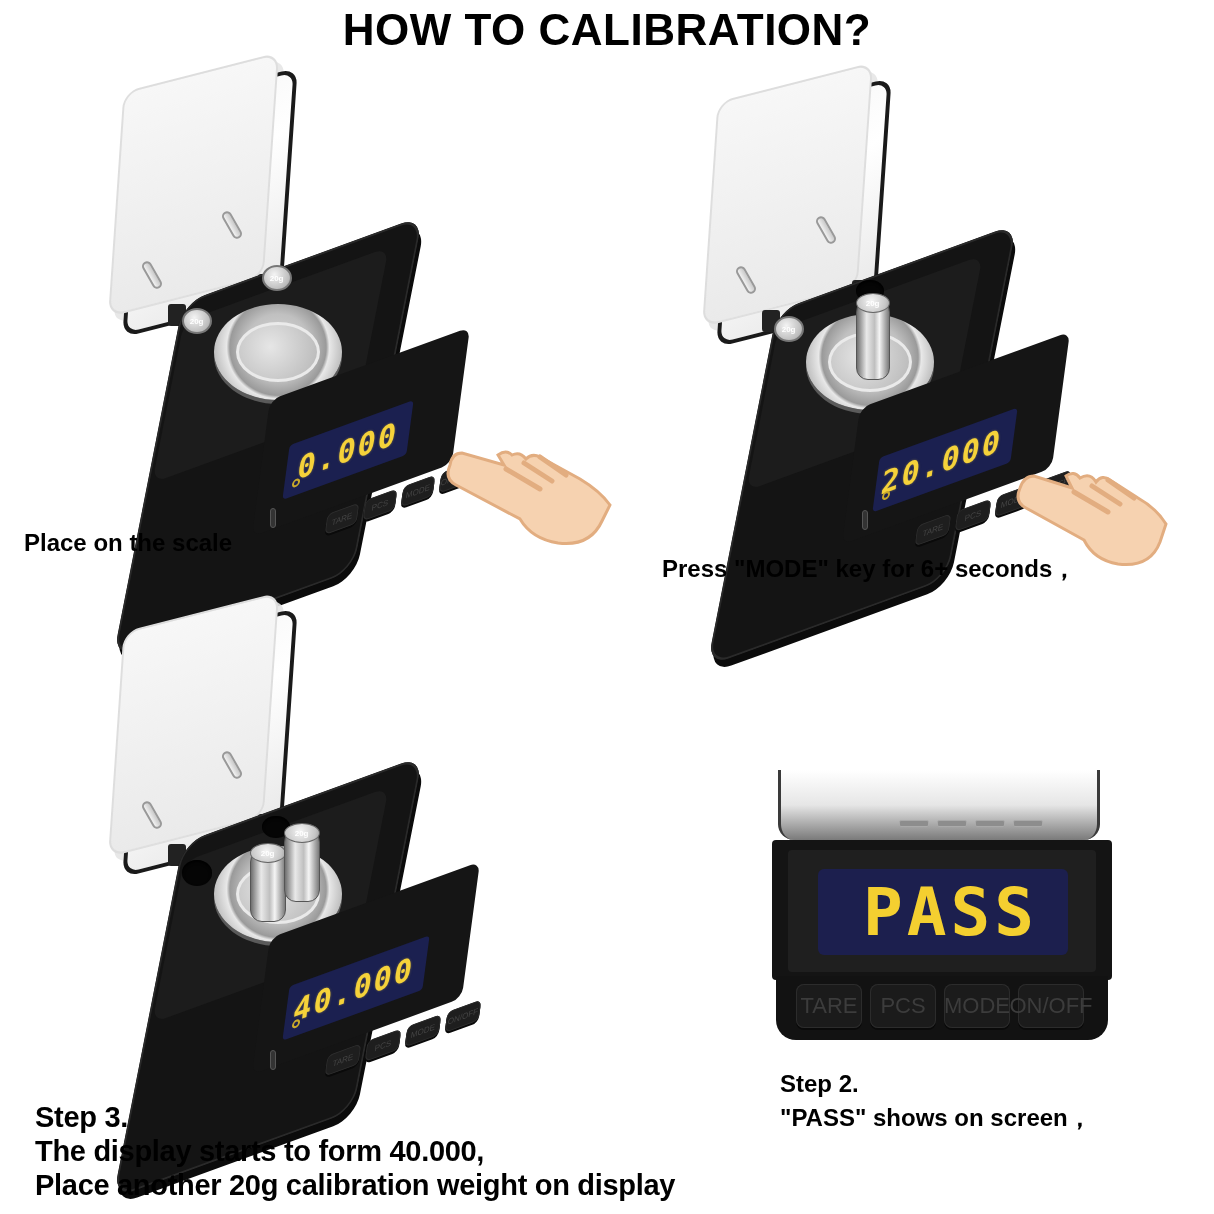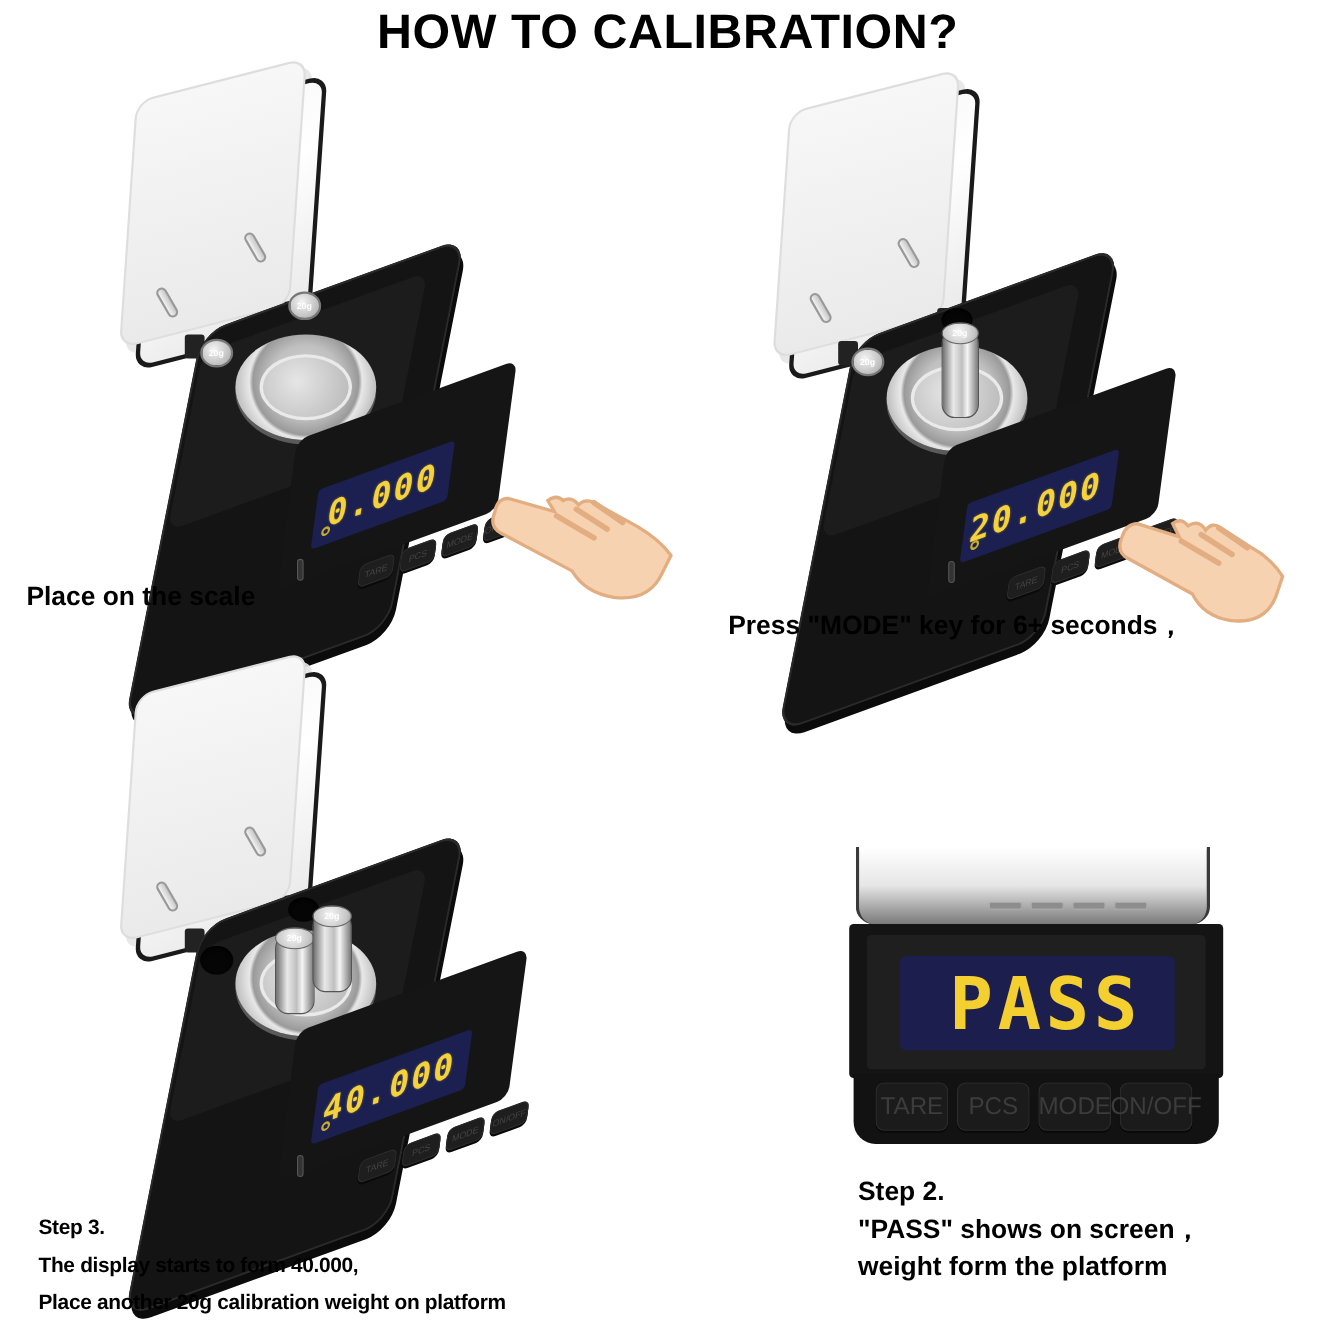--- a/index.html
+++ b/index.html
@@ -6,21 +6,21 @@
     html, body { width: 1214px; height: 1214px; background: #ffffff; overflow: hidden; }
     body { position: relative; font-family: "Liberation Sans", "DejaVu Sans", sans-serif; color: #000; }
 
     .title {
       position: absolute; left: 0; top: 4px; width: 1214px; text-align: center;
       font-size: 44px; font-weight: bold; letter-spacing: 0.5px; line-height: 52px;
     }
 
     .step-text { position: absolute; font-weight: bold; font-size: 24px; line-height: 34px; color: #000; }
     .step-text .line { display: block; white-space: nowrap; }
-    .step3-text { font-size: 19px; letter-spacing: -0.3px; }
+    .step3-text { font-size: 29px; letter-spacing: -0.3px; }
 
     
     .scale { position: absolute; }
     .lid {
       position: absolute; border: 4px solid #1a1a1a; border-radius: 16px;
       background: linear-gradient(160deg, rgba(245,245,245,0.9) 0%, rgba(255,255,255,0.6) 40%, rgba(225,225,225,0.8) 100%);
       box-shadow: -12px -14px 0 -2px rgba(230,230,230,0.9);
     }
     .lid::before {
       content: ""; position: absolute; left: -20px; top: -24px; width: 100%; height: 100%;
@@ -246,21 +246,21 @@
     <div class="key" style="width:34px; height:20px; font-size:8px;">PCS</div>
     <div class="key" style="width:34px; height:20px; font-size:8px;">MODE</div>
     <div class="key" style="width:34px; height:20px; font-size:8px;">ON/OFF</div>
   </div>
   <div class="usb-port" style="left:180px; top:450px;"></div>
 </div>
 
 <div class="step-text step3-text" style="left:35px; top:1100px;">
   <span class="line">Step 3.</span>
   <span class="line">The display starts to form 40.000,</span>
-  <span class="line">Place another 20g calibration weight on platform</span>
+  <span class="line">Place another 20g calibration weight on display</span>
 </div>
 
 <div class="closeup">
   <div class="closeup-glass">
     <div class="closeup-glass-dashes">
       <span></span>
         <span></span>
         <span></span>
         <span></span>
     </div>
@@ -276,14 +276,13 @@
       <div class="key">PCS</div>
       <div class="key">MODE</div>
       <div class="key">ON/OFF</div>
     </div>
   </div>
 </div>
 
 <div class="step-text" style="left:780px; top:1067px;">
   <span class="line">Step 2.</span>
   <span class="line">"PASS" shows on screen，</span>
-  <span class="line">weight form the platform</span>
 </div>
 
 </body></html>

